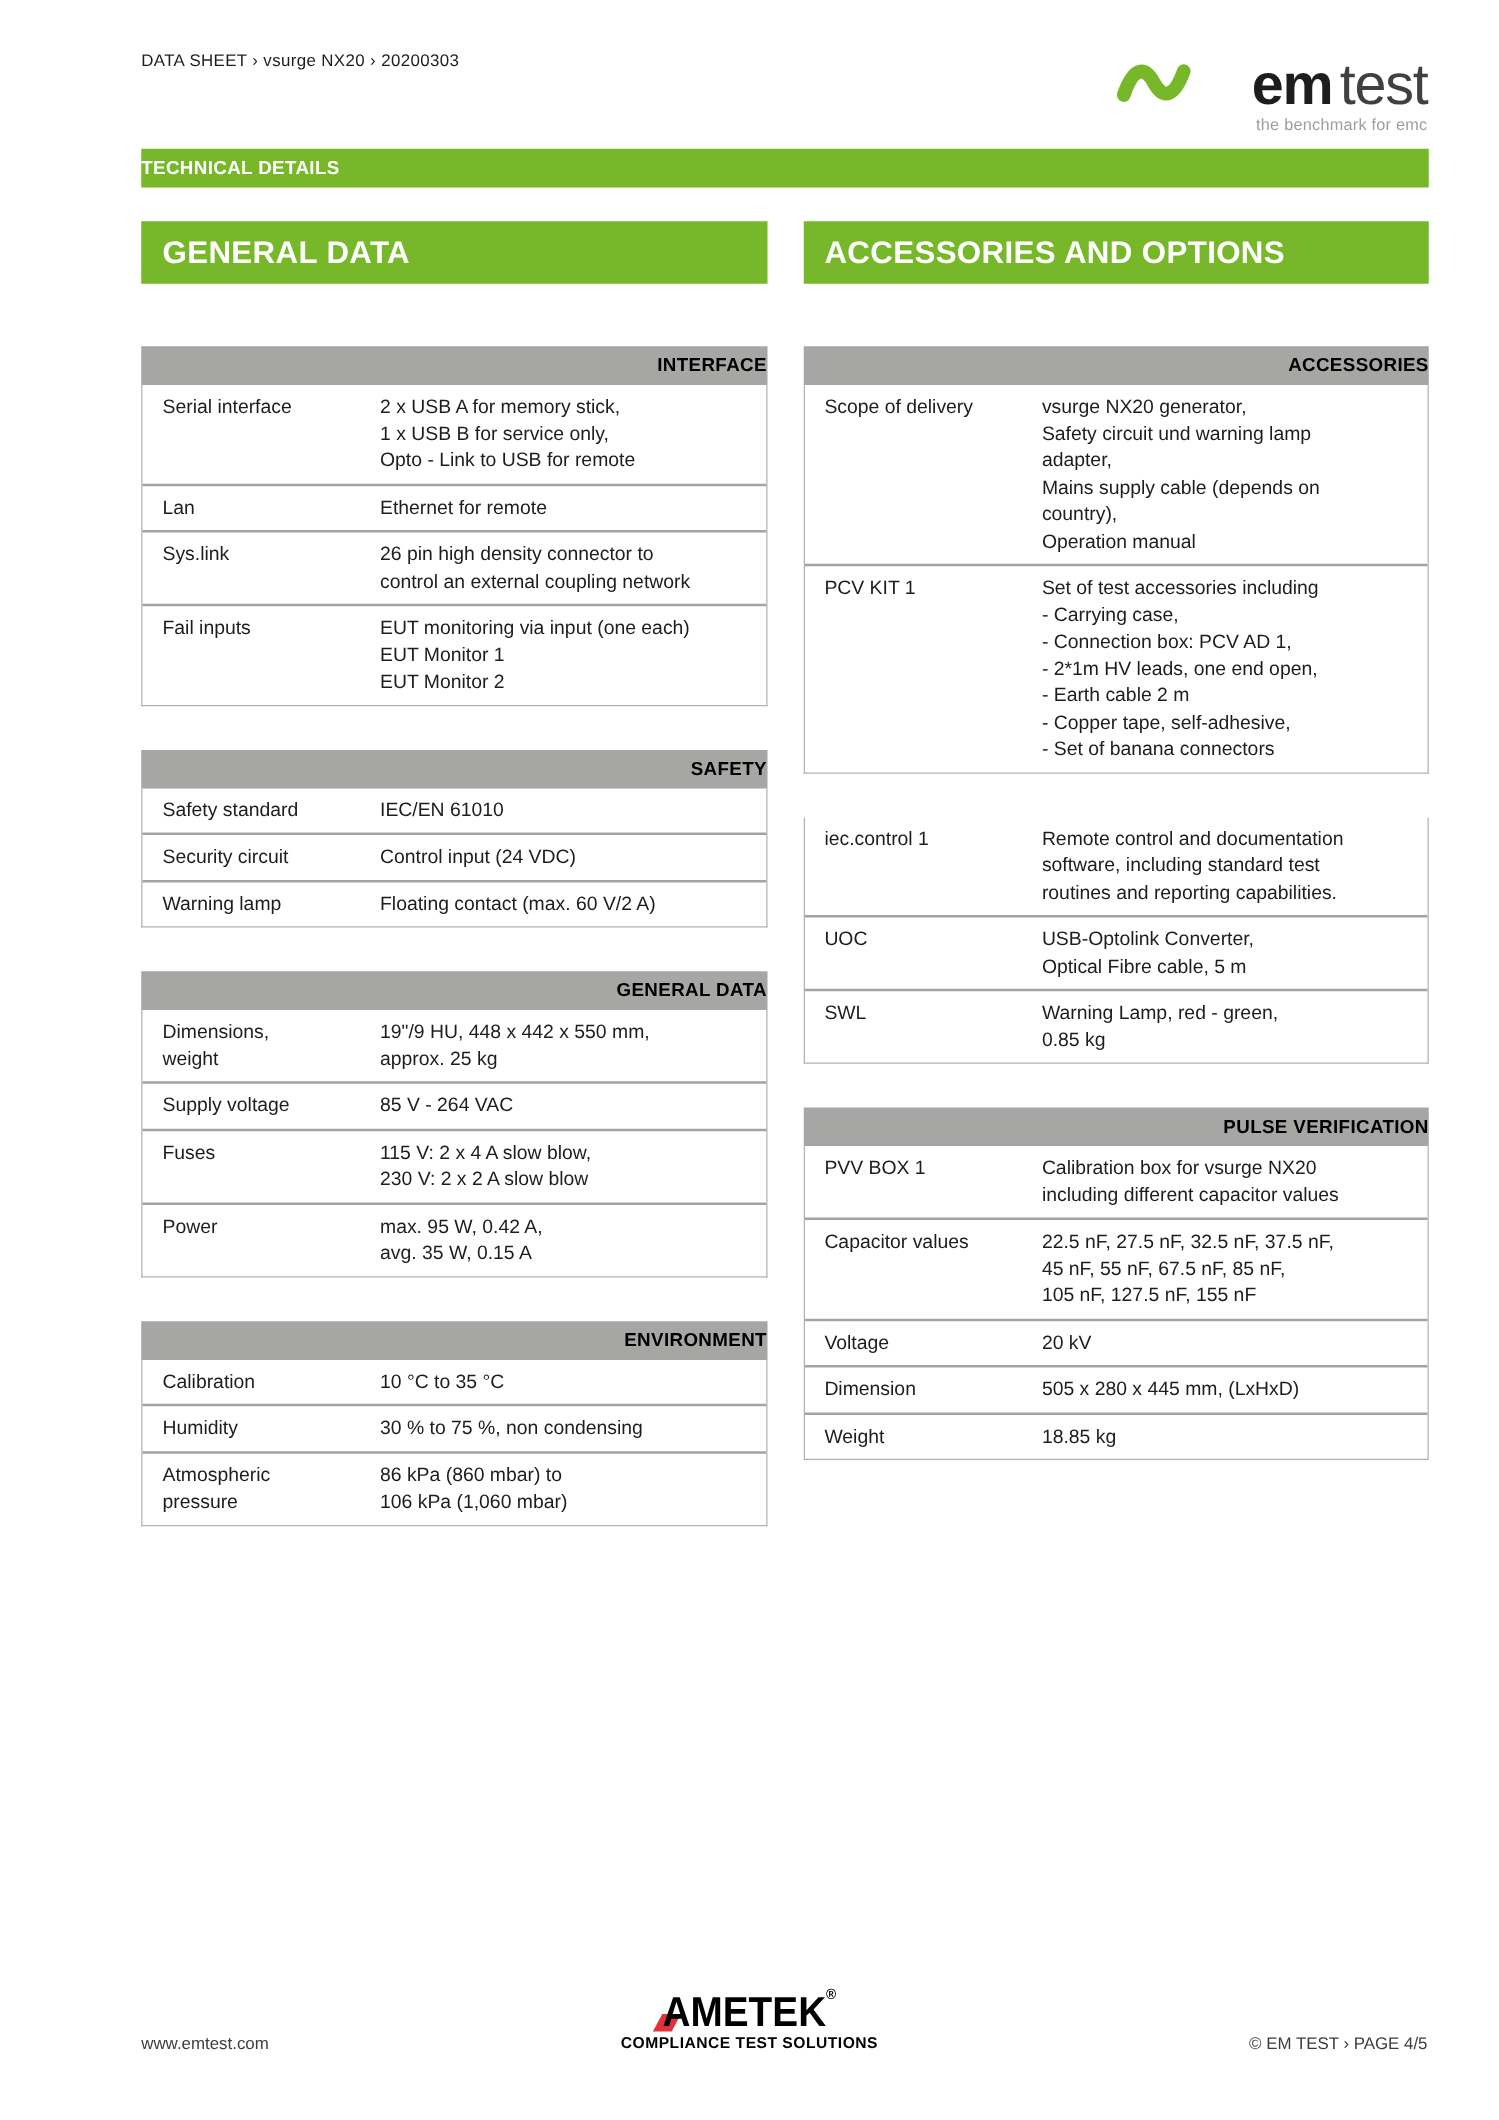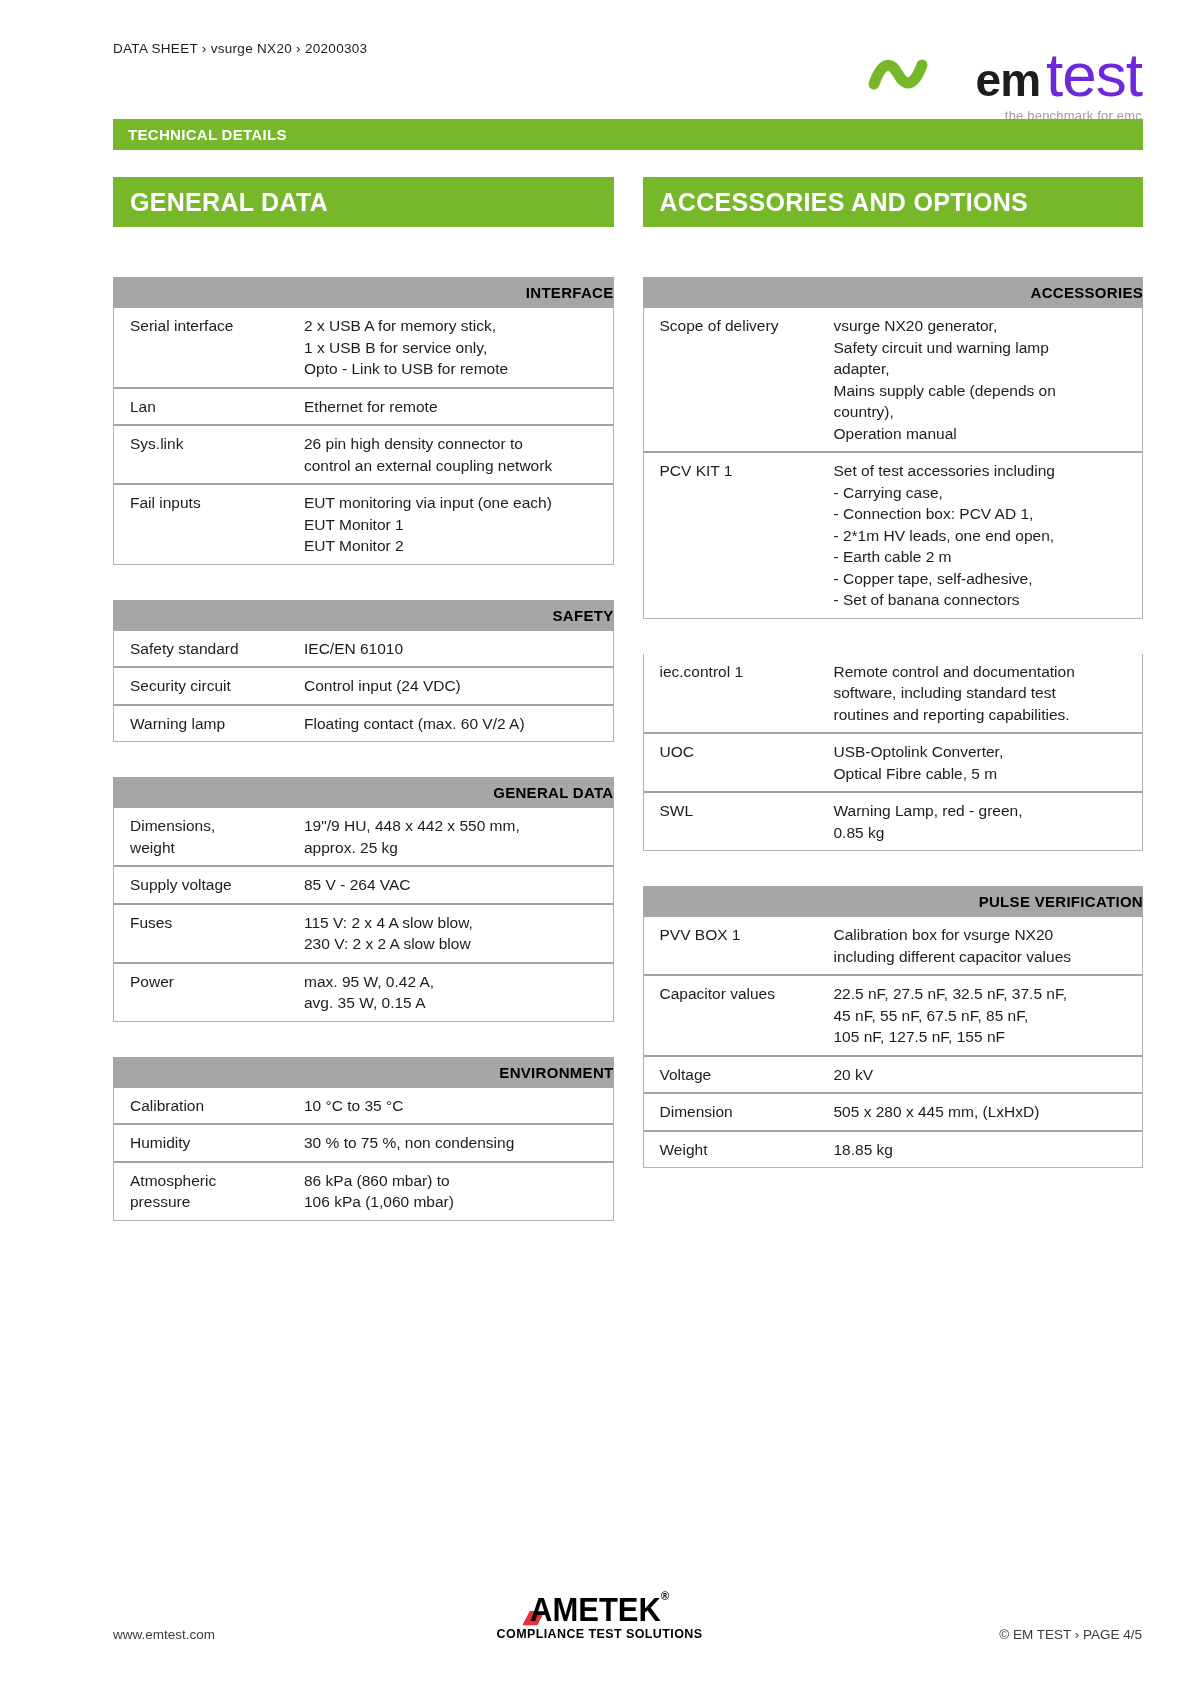--- a/index.html
+++ b/index.html
@@ -11,27 +11,27 @@
   .breadcrumb {
     position:absolute; top:41px; left:113px;
     font-size:13.5px; letter-spacing:0.3px; color:#1d1d1b;
   }
   
   .logo { position:absolute; top:44px; right:57px; text-align:right; }
   .logo-row { display:flex; align-items:center; justify-content:flex-end; gap:10px; }
   .wave svg { display:block; }
   .brand { white-space:nowrap; letter-spacing:-1px; line-height:1; }
   .brand-bold  { font-weight:bold; font-size:46px; color:#1d1d1b;margin-left:36px; }
-  .brand-light { font-weight:normal; font-size:62px; color:#6d28d9; margin-left:6px; }
+  .brand-light { font-weight:normal; font-size:46px; color:#404040; margin-left:6px; }
   .tagline { font-size:13px; color:#9d9d9c; margin-top:2px; letter-spacing:0.2px; }
   
   .banner {
     position:absolute; top:119px; left:113px; width:1030px; height:31px;
     background:#76b82a; color:#fff; font-weight:bold; font-size:15px;
-    line-height:31px; padding-left:15px; box-sizing:border-box; letter-spacing:0.3px;
+    line-height:31px; box-sizing:border-box; letter-spacing:0.3px;
   }
   .columns { position:absolute; top:177px; left:113px; width:1030px; display:flex; gap:29px; }
   .column { flex:1; min-width:0; }
   .col-title {
     height:50px; background:#76b82a; color:#fff; font-weight:bold;
     font-size:25px; line-height:50px; padding-left:17px; letter-spacing:0.3px;
     margin-bottom:50px;
   }
   
   .spec-table { margin-bottom:35px; }

